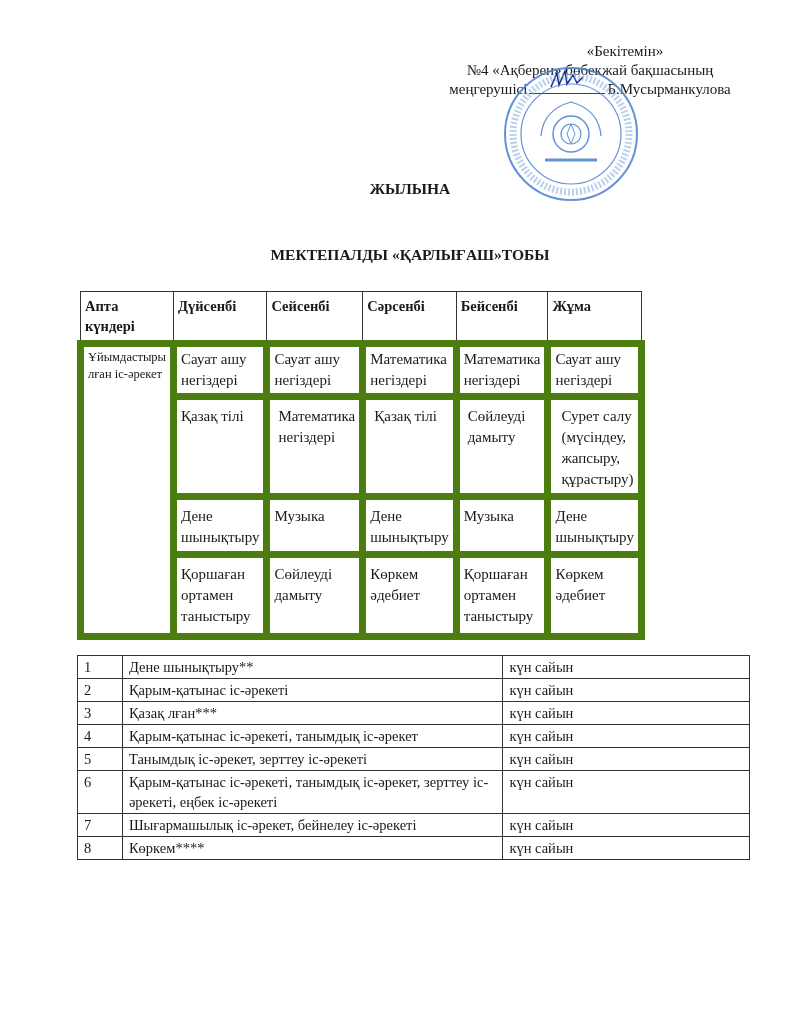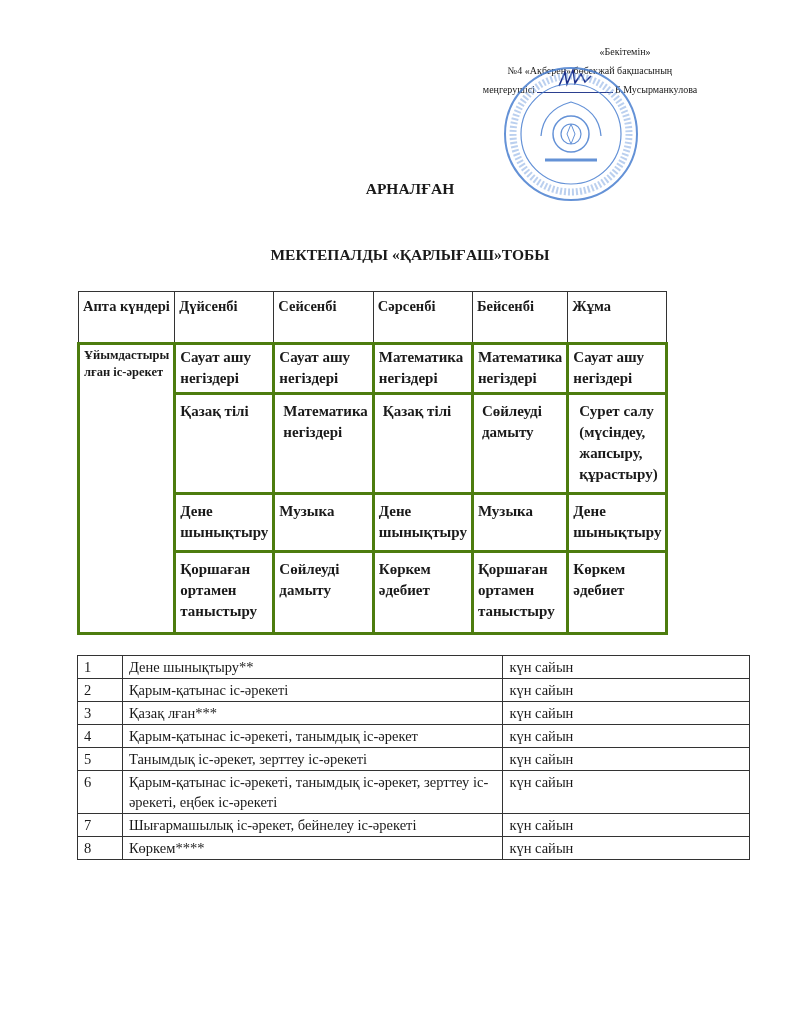--- a/index.html
+++ b/index.html
@@ -1,29 +1,29 @@
 <!DOCTYPE html>
 <html><head>
 <meta charset="utf-8">
 <style>
   html, body { margin:0; padding:0; }
   body {
     width:791px; height:1024px; background:#ffffff; position:relative; overflow:hidden;
     font-family:"Liberation Serif", "DejaVu Serif", serif; color:#1a1a1a;
   }
-  .approval { position:absolute; top:42px; left:430px; width:320px; text-align:right; font-size:10px; line-height:19px; }
+  .approval { position:absolute; top:42px; left:430px; width:320px; text-align:right; font-size:15px; line-height:19px; }
   .approval .l1 { text-align:center; padding-left:70px; }
   .approval div { white-space:nowrap;text-align:center; }
   .sig-line { display:inline-block; width:76px; border-bottom:1px solid #2b3f8f; margin:0 2px; vertical-align:baseline; position:relative; height:12px; }
   .stamp { position:absolute; left:497px; top:64px; width:148px; height:140px; pointer-events:none; opacity:0.85; }
   .title { position:absolute; top:178px; left:60px; width:700px; text-align:center; font-weight:bold; font-size:15.5px; line-height:22px; }
   .subtitle { position:absolute; top:246px; left:60px; width:700px; text-align:center; font-weight:bold; font-size:15.5px; }
   table { border-collapse:collapse; position:absolute; }
   .main { left:77px; top:291px; width:532px; }
-  .main td { border:3px solid #4d7c0f; vertical-align:top; font-size:15px; line-height:21px; padding:2px 4px;font-weight:bold; }
+  .main td { border:7px solid #4d7c0f; vertical-align:top; font-size:15px; line-height:21px; padding:2px 4px; }
   .main th { border:1px solid #333; vertical-align:top; text-align:left; font-size:14.5px; line-height:20px; padding:4px 4px; font-weight:bold; }
   .main td.rowhead { font-size:12.5px; line-height:17px; }
   .list { left:77px; top:655px; width:673px; }
   .list td { border:1px solid #333; vertical-align:top; font-size:14.5px; line-height:20px; padding:1px 6px; }
 </style>
 </head>
 <body>
 
 <div class="approval">
   <div class="l1">«Бекітемін»</div>
@@ -40,21 +40,21 @@
   <circle cx="74" cy="70" r="50" fill="none" stroke="#4a7fd0" stroke-width="1.2"></circle>
   <circle cx="74" cy="70" r="58" fill="none" stroke="#7aa3e0" stroke-width="7" stroke-dasharray="2 2" opacity="0.6"></circle>
   <circle cx="74" cy="70" r="18" fill="none" stroke="#4a7fd0" stroke-width="1.5"></circle>
   <circle cx="74" cy="70" r="10" fill="none" stroke="#4a7fd0" stroke-width="1.2"></circle>
   <path d="M74 60 L78 70 L74 80 L70 70 Z" fill="none" stroke="#4a7fd0"></path>
   <path d="M44 72 Q46 46 74 38 Q102 46 104 72" fill="none" stroke="#4a7fd0" stroke-width="1.3"></path>
   <path d="M48 96 L100 96" stroke="#4a7fd0" stroke-width="3"></path>
 </svg>
 
 <div class="title">
-  <div>АРНАЛҒАН</div>
+  <div>ЖЫЛЫНА</div>
 </div>
 <div class="subtitle">МЕКТЕПАЛДЫ «ҚАРЛЫҒАШ»ТОБЫ</div>
 
 <table class="main">
   <colgroup>
       <col style="width:100px">
       <col style="width:122px">
       <col style="width:104px">
       <col style="width:104px">
       <col style="width:104px">

